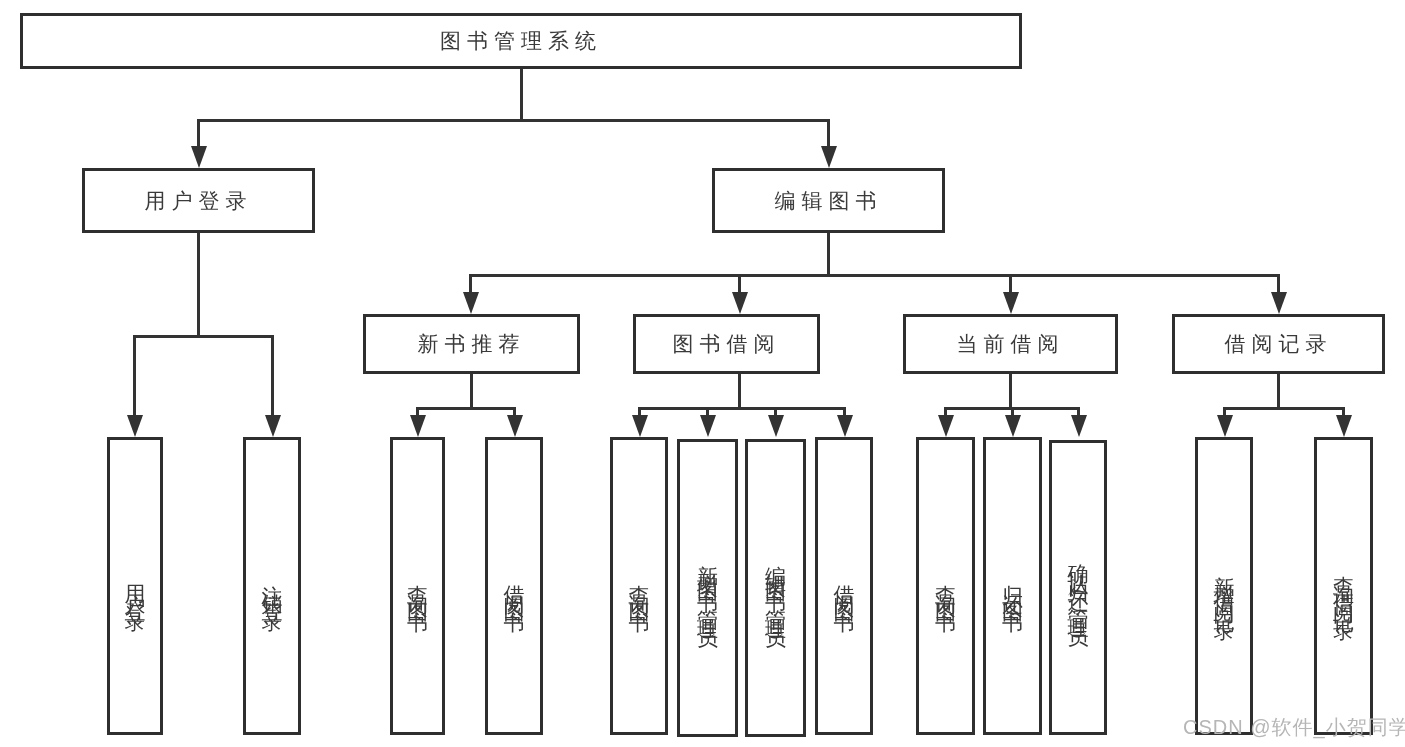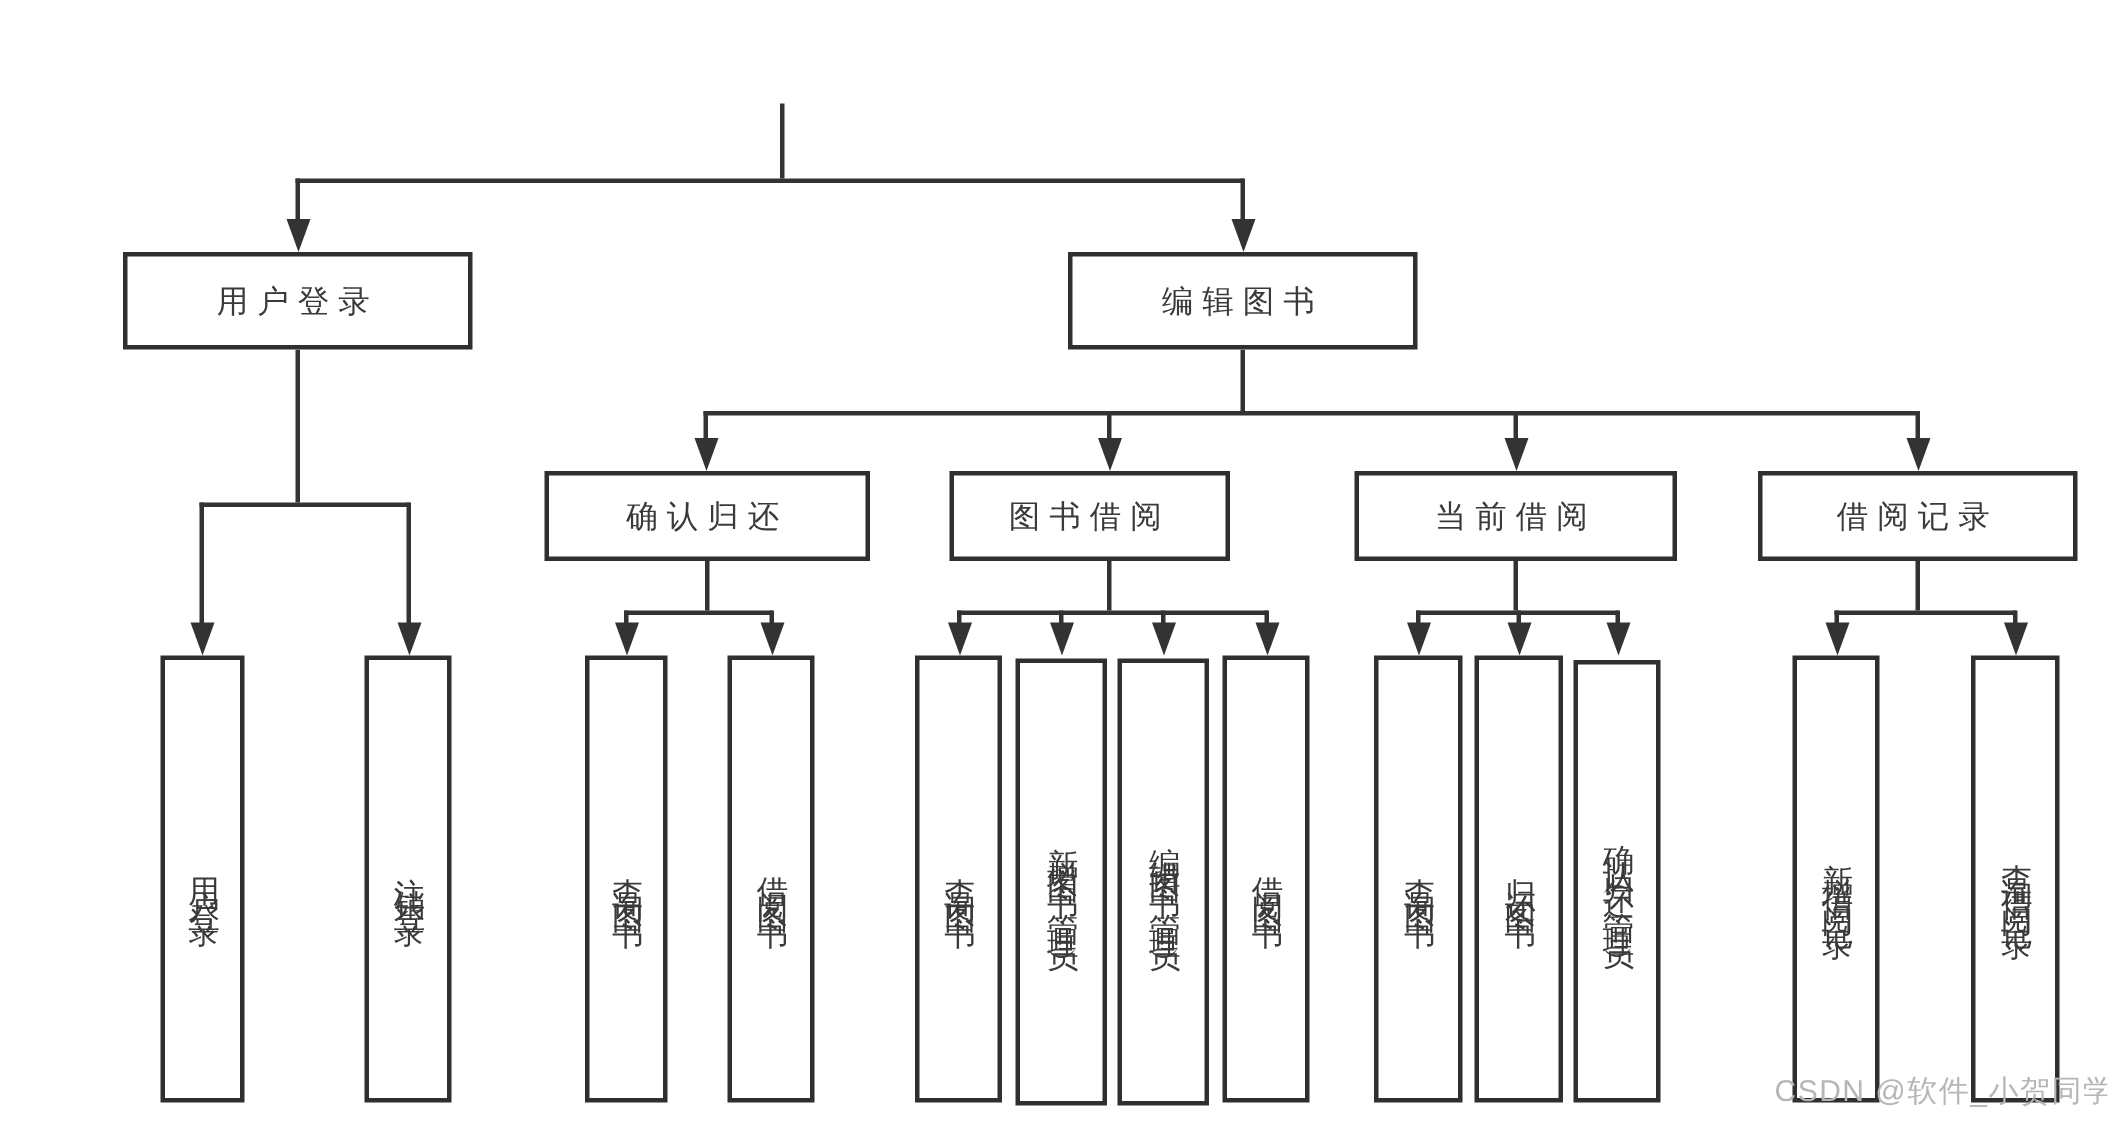--- a/index.html
+++ b/index.html
@@ -71,25 +71,26 @@
   <div class="hline" style="left:944px;top:407px;width:135px"></div>
   <div class="arrow" style="left:944px;top:407px;height:9px"></div>
   <div class="arrow" style="left:1011px;top:407px;height:9px"></div>
   <div class="arrow" style="left:1077px;top:407px;height:9px"></div>
 
   <div class="vline" style="left:1277px;top:374px;height:33px"></div>
   <div class="hline" style="left:1223px;top:407px;width:121px"></div>
   <div class="arrow" style="left:1223px;top:407px;height:9px"></div>
   <div class="arrow" style="left:1342px;top:407px;height:9px"></div>
 
+  <div class="box" style="left:20px;top:13px;width:1002px;height:56px">图书管理系统</div>
 
   <div class="box" style="left:82px;top:168px;width:233px;height:65px">用户登录</div>
   <div class="box" style="left:712px;top:168px;width:233px;height:65px">编辑图书</div>
 
-  <div class="box" style="left:363px;top:314px;width:217px;height:60px">确认归还</div>
+  <div class="box" style="left:363px;top:314px;width:217px;height:60px">新书推荐</div>
   <div class="box" style="left:633px;top:314px;width:187px;height:60px">图书借阅</div>
   <div class="box" style="left:1172px;top:314px;width:213px;height:60px">借阅记录</div>
   <div class="box" style="left:903px;top:314px;width:215px;height:60px">当前借阅</div>
 
   <div class="box vert" style="left:107px;top:437px;width:56px;height:298px">用户登录</div>
   <div class="box vert" style="left:243px;top:437px;width:58px;height:298px">注销登录</div>
 
   <div class="box vert" style="left:390px;top:437px;width:55px;height:298px">查询图书</div>
   <div class="box vert" style="left:485px;top:437px;width:58px;height:298px">借阅图书</div>
 

